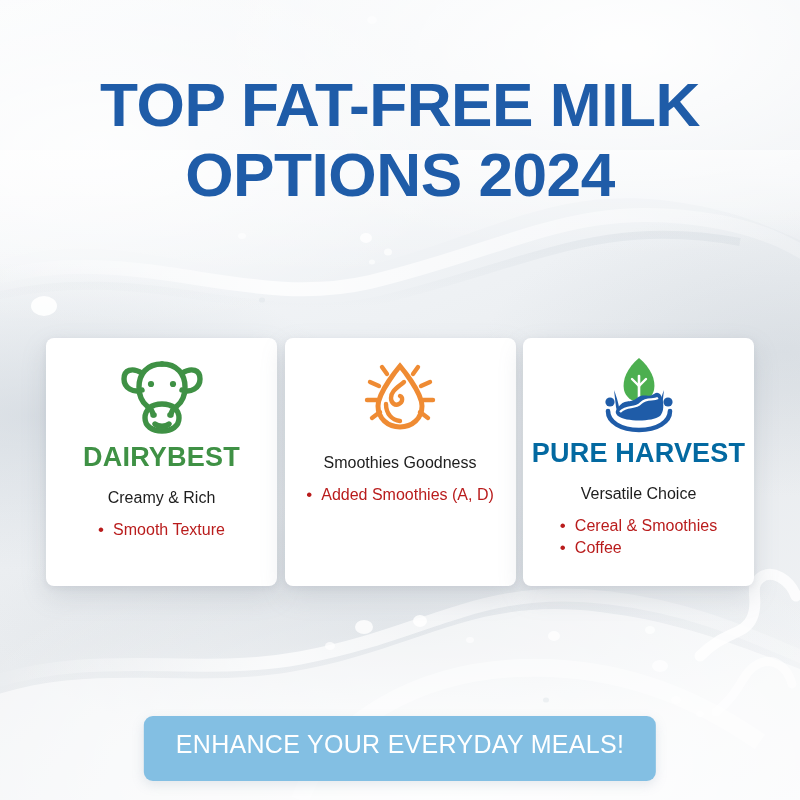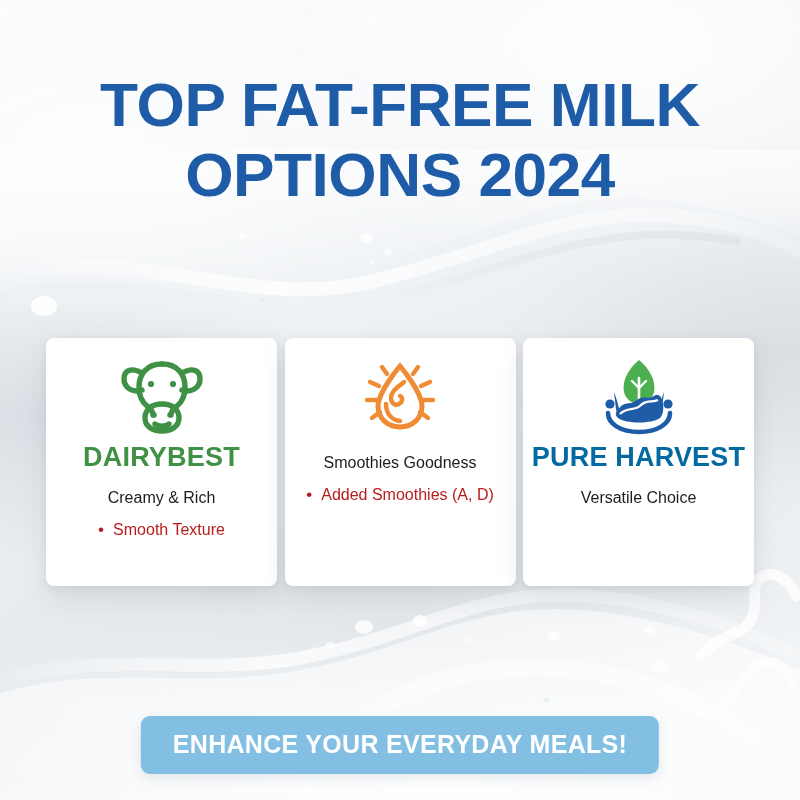--- a/index.html
+++ b/index.html
@@ -115,24 +115,24 @@
     position:absolute; left:0; top:-1px;
     font-size:17px;
   }
 
   
   .cta {
     position:absolute; left:50%; top:716px;
     transform:translateX(-50%);
     background:#83bfe3;
     border-radius:9px;
-    padding:14px 32px 15px;
+    padding:14px 32px 22px;
     color:#ffffff;
     font-family:"Liberation Sans Narrow","Liberation Sans", sans-serif;
-    font-weight:bold;
+    font-weight:normal;
     font-size:25px;
     letter-spacing:0.3px;
     text-transform:uppercase;
     white-space:nowrap;
     box-shadow:0 4px 12px rgba(120,140,160,.18);
   }
 </style>
 </head>
 <body>
 
@@ -274,20 +274,24 @@
           <path d="M26,58 C34,50 40,56 47,49 C53,43 59,47 64,44" fill="none" stroke="#ffffff" stroke-width="2.4"></path>
 
           <circle cx="16" cy="48" r="4.6" fill="#1f5ca8"></circle>
           <circle cx="74" cy="48" r="4.6" fill="#1f5ca8"></circle>
 
           <path d="M14,57 C14,68 27,76 45,76 C63,76 76,68 76,57" fill="none" stroke="#1f5ca8" stroke-width="4.6" stroke-linecap="round"></path>
         </svg>
       </div>
       <div class="brand blue">PURE HARVEST</div>
       <div class="tagline">Versatile Choice</div>
+      <ul class="bullets">
+        <li>Cereal &amp; Smoothies</li>
+        <li>Coffee</li>
+      </ul>
     </div>
 
   </div>
 
   <div class="cta">
     <span>Enhance Your Everyday Meals!</span>
   </div>
 
 </div>
 

